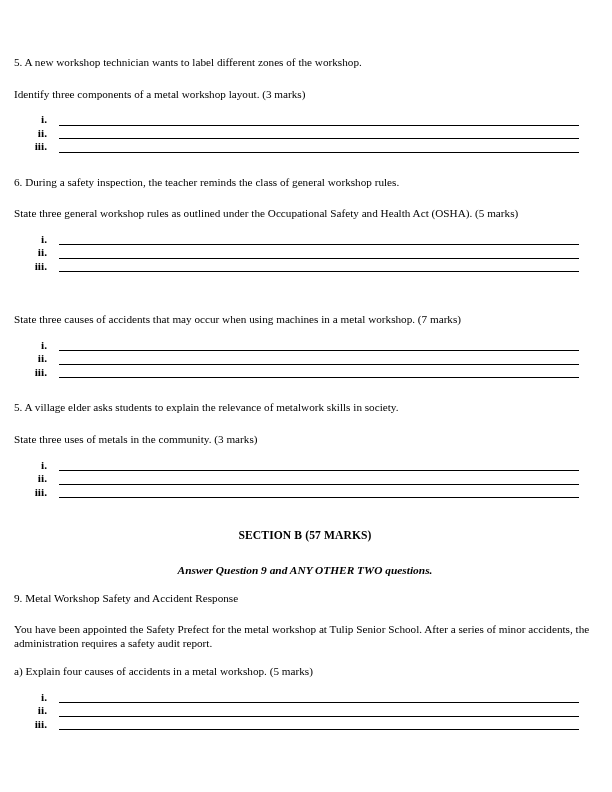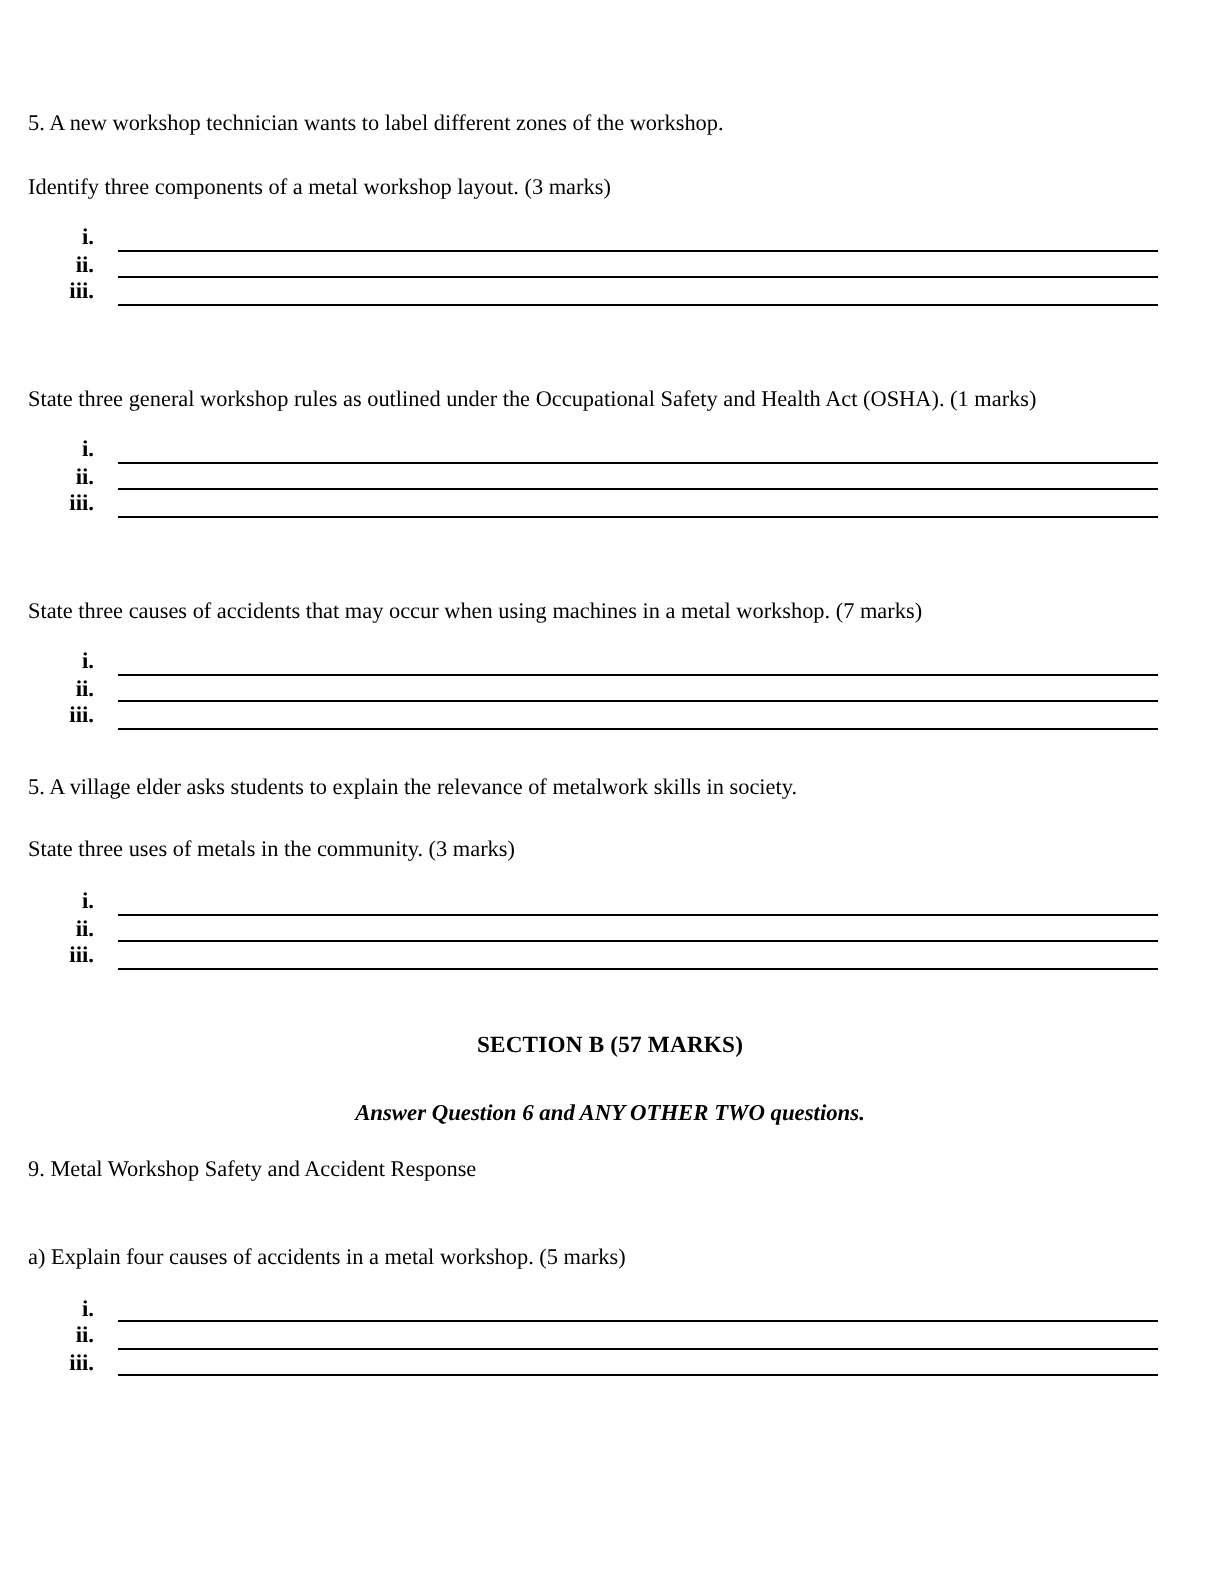--- a/index.html
+++ b/index.html
@@ -127,22 +127,23 @@
         <li class="ans-row">
           <span class="ans-num">iii.</span>
           <span class="ans-line"></span>
         </li>
       </ul>
     </div>
 
     <div class="sp-22"></div>
 
     <div class="qblock">
-      <div class="sp-18"></div>
-      <p class="stem">State three general workshop rules as outlined under the Occupational Safety and Health Act (OSHA). (1 marks)</p>
+      <p class="stem">6. During a safety inspection, the teacher reminds the class of general workshop rules.</p>
+      <div class="sp-18"></div>
+      <p class="stem">State three general workshop rules as outlined under the Occupational Safety and Health Act (OSHA). (5 marks)</p>
       <ul class="answers first">
         <li class="ans-row">
           <span class="ans-num">i.</span>
           <span class="ans-line"></span>
         </li>
         <li class="ans-row">
           <span class="ans-num">ii.</span>
           <span class="ans-line"></span>
         </li>
         <li class="ans-row">
@@ -194,28 +195,29 @@
         </li>
       </ul>
     </div>
 
     <div class="sp-30"></div>
 
     <h2 class="section-heading">SECTION B (57 MARKS)</h2>
 
     <div class="sp-22"></div>
 
-    <p class="section-instruction">Answer Question 6 and ANY OTHER TWO questions.</p>
+    <p class="section-instruction">Answer Question 9 and ANY OTHER TWO questions.</p>
 
     <div class="sp-16"></div>
 
     <p class="stem">9. Metal Workshop Safety and Accident Response</p>
 
     <div class="sp-16"></div>
 
+    <p class="para">You have been appointed the Safety Prefect for the metal workshop at Tulip Senior School. After a series of minor accidents, the administration requires a safety audit report.</p>
 
     <div class="sp-15"></div>
 
     <p class="stem">a) Explain four causes of accidents in a metal workshop. (5 marks)</p>
 
     <ul class="answers first">
       <li class="ans-row">
         <span class="ans-num">i.</span>
         <span class="ans-line"></span>
       </li>

